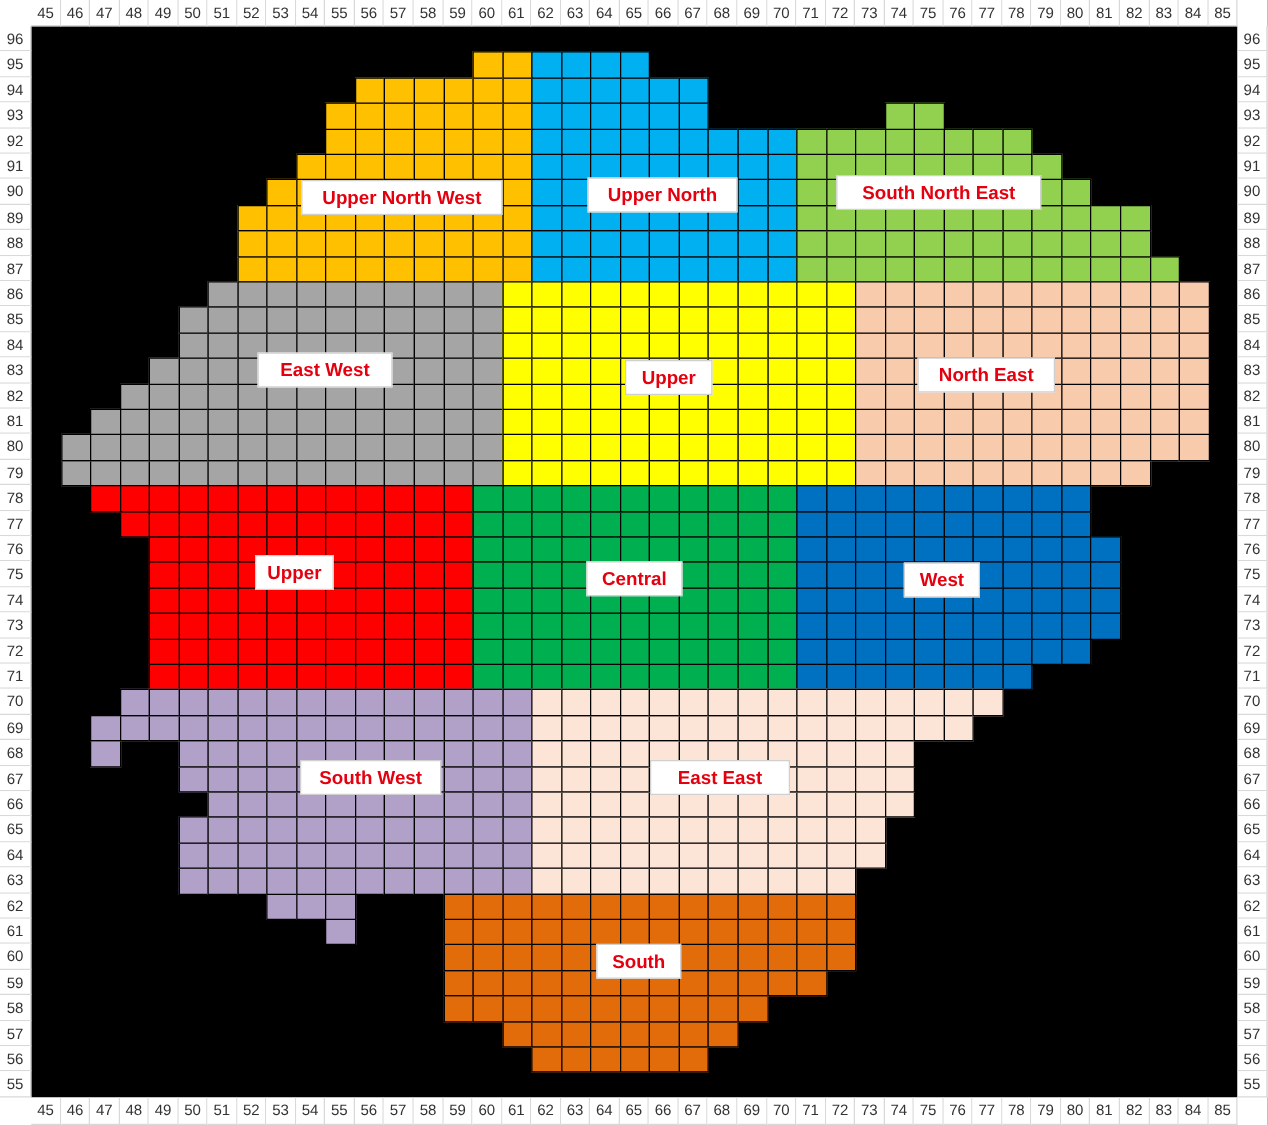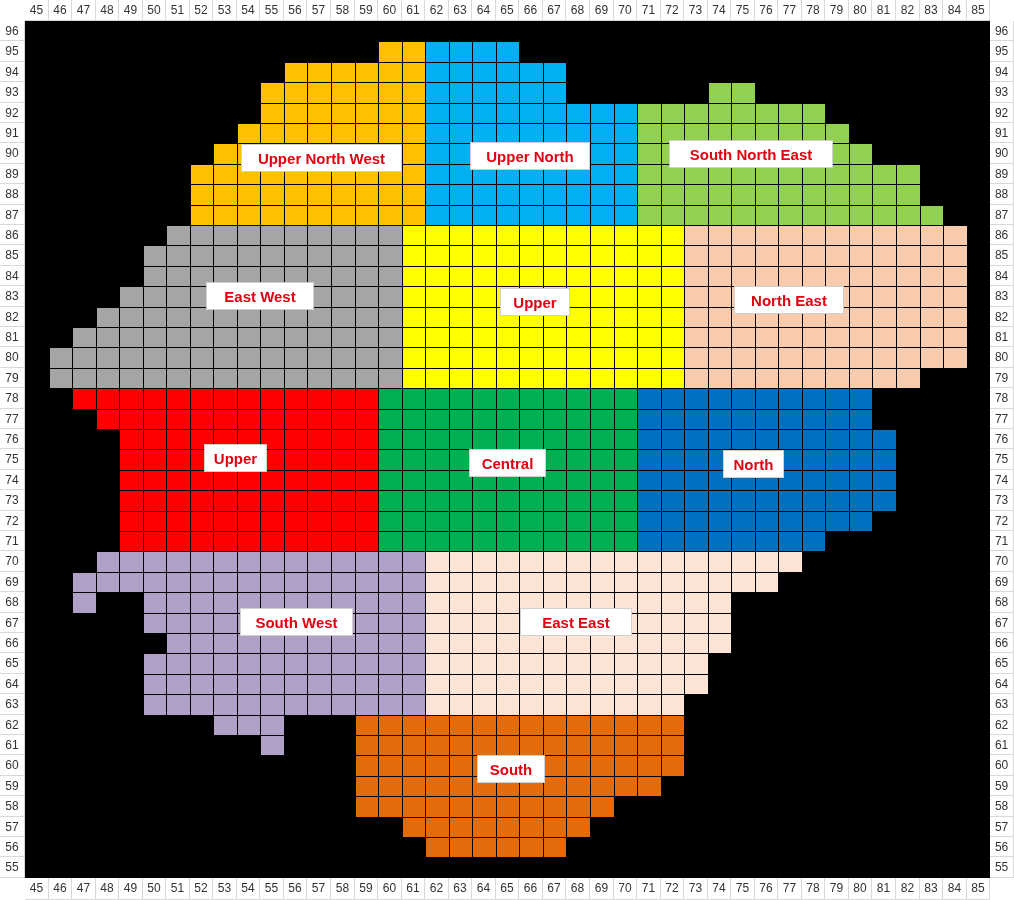--- a/index.html
+++ b/index.html
@@ -1073,21 +1073,21 @@
   </div>
 
 <div class="label" id="lbl-0" style="left: 241px; top: 144px; width: 161px; height: 28px; color: rgb(228, 0, 15);">Upper North West</div>
 <div class="label" id="lbl-1" style="left: 470px; top: 142px; width: 120px; height: 28px; color: rgb(228, 0, 15);">Upper North</div>
 <div class="label" id="lbl-2" style="left: 669px; top: 140px; width: 164px; height: 28px; color: rgb(228, 0, 15);">South North East</div>
 <div class="label" id="lbl-3" style="left: 206px; top: 282px; width: 108px; height: 28px; color: rgb(228, 0, 15);">East West</div>
 <div class="label" id="lbl-4" style="left: 500px; top: 288px; width: 70px; height: 28px; color: rgb(228, 0, 15);">Upper</div>
 <div class="label" id="lbl-5" style="left: 734px; top: 286px; width: 110px; height: 28px; color: rgb(228, 0, 15);">North East</div>
 <div class="label" id="lbl-6" style="left: 204px; top: 444px; width: 63px; height: 28px; color: rgb(228, 0, 15);">Upper</div>
 <div class="label" id="lbl-7" style="left: 469px; top: 449px; width: 77px; height: 28px; color: rgb(228, 0, 15);">Central</div>
-<div class="label" id="lbl-8" style="left: 723px; top: 450px; width: 61px; height: 28px; color: rgb(228, 0, 15);">North</div>
+<div class="label" id="lbl-8" style="left: 723px; top: 450px; width: 61px; height: 28px; color: rgb(228, 0, 15);">West</div>
 <div class="label" id="lbl-9" style="left: 240px; top: 608px; width: 113px; height: 28px; color: rgb(228, 0, 15);">South West</div>
 <div class="label" id="lbl-10" style="left: 520px; top: 608px; width: 112px; height: 28px; color: rgb(228, 0, 15);">East East</div>
 <div class="label" id="lbl-11" style="left: 477px; top: 755px; width: 68px; height: 28px; color: rgb(228, 0, 15);">South</div>
 
 <div class="hdr" style="left: 25px; top: 0px; width: 24px; height: 21px;">45</div>
 <div class="hdr" style="left: 25px; top: 877.8px; width: 24px; height: 22.2px;">45</div>
 <div class="hdr" style="left: 49px; top: 0px; width: 23px; height: 21px;">46</div>
 <div class="hdr" style="left: 49px; top: 877.8px; width: 23px; height: 22.2px;">46</div>
 <div class="hdr" style="left: 72px; top: 0px; width: 24px; height: 21px;">47</div>
 <div class="hdr" style="left: 72px; top: 877.8px; width: 24px; height: 22.2px;">47</div>

